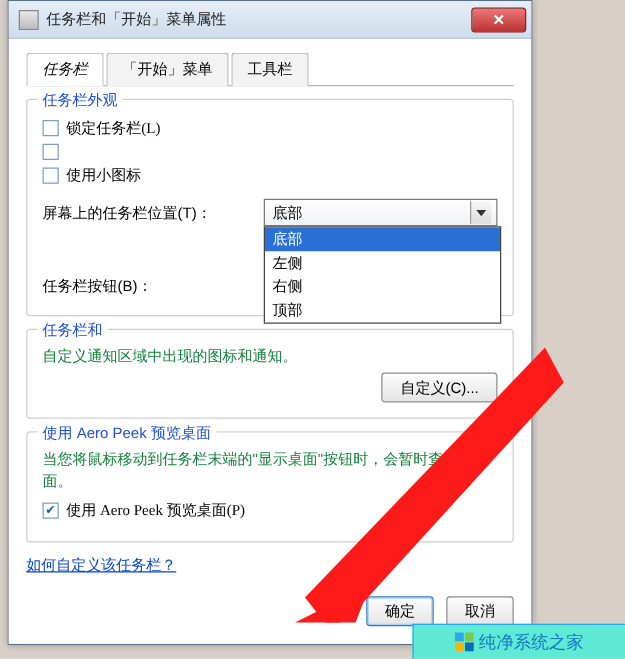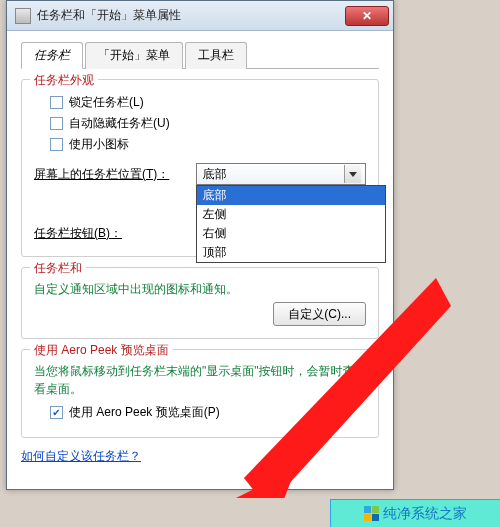--- a/index.html
+++ b/index.html
@@ -9,21 +9,21 @@
     font-size: 12px;
     background: #d8d0c7;
     width: 500px;
     height: 527px;
     position: relative;
     overflow: hidden;
   }
   .window {
     position: absolute;
     left: 6px; top: 0;
-    width: 388px;
+    width: 420px;
     background: #fff;
     border: 1px solid #5b6f84;
     box-shadow: 0 0 6px rgba(0,0,0,0.3);
   }
   .titlebar {
     height: 30px;
     background: linear-gradient(#e6eef7, #cfdceb);
     border-bottom: 1px solid #a8b8cc;
     display: flex;
     align-items: center;
@@ -77,40 +77,41 @@
     border-radius: 3px;
     padding: 10px 12px 12px 12px;
     margin-bottom: 10px;
     position: relative;
   }
   .group-title {
     position: absolute;
     top: -8px; left: 8px;
     background: #fff;
     padding: 0 4px;
-    color: #b91c1c;
+    color: #1d4ed8;
   }
   .chk-row {
     display: flex; align-items: center;
-    margin: 4px 16px;
+    margin: 4px 0;
+    font-family: Liberation Serif, serif;
   }
   .chk {
     width: 13px; height: 13px;
     border: 1px solid #7a9ec2;
     background: #fff;
     margin-right: 6px;
     display: inline-flex; align-items:center; justify-content:center;
     font-size: 10px; line-height: 1;
   }
   .chk.checked::after { content: "✔"; color: #1a5cad; }
   .field-row {
     display: flex; align-items: center;
     margin: 10px 0 2px 0;
   }
-  .field-label { width: 180px; text-decoration: underline; }
+  .field-label { width: 180px; }
   .combo {
     position: relative;
     width: 190px;
   }
   .combo-box {
     height: 22px;
     border: 1px solid #7a7a7a;
     background: linear-gradient(#fff,#eef2f7);
     display: flex; align-items: center; justify-content: space-between;
     padding: 0 4px 0 6px;
@@ -199,21 +200,20 @@
     </div>
 
     <div class="group">
       <div class="group-title">任务栏外观</div>
       <div class="chk-row">
         <span class="chk"></span>
         <span>锁定任务栏(L)</span>
       </div>
       <div class="chk-row">
         <span class="chk"></span>
-        <span>自动隐藏任务栏(U)</span>
       </div>
       <div class="chk-row">
         <span class="chk"></span>
         <span>使用小图标</span>
       </div>
 
       <div class="field-row">
         <span class="field-label">屏幕上的任务栏位置(T)：</span>
         <div class="combo">
           <div class="combo-box">
@@ -248,20 +248,24 @@
       <div class="chk-row" style="margin-top:6px;">
         <span class="chk checked"></span>
         <span>使用 Aero Peek 预览桌面(P)</span>
       </div>
     </div>
 
     <div style="margin:6px 0 10px 0;">
       <span class="link">如何自定义该任务栏？</span>
     </div>
 
+    <div class="footer">
+      <span class="btn primary">确定</span>
+      <span class="btn">取消</span>
+    </div>
 
   </div>
 </div>
 
 <svg class="arrow" viewBox="0 0 220 230">
   <defs></defs>
   <polygon points="200,10 8,210 40,230 215,38" fill="#ff1a1a"></polygon>
   <polygon points="0,230 60,200 40,252" fill="#ff1a1a"></polygon>
   <polygon points="8,210 60,198 30,238" fill="#ff1a1a"></polygon>
 </svg>

